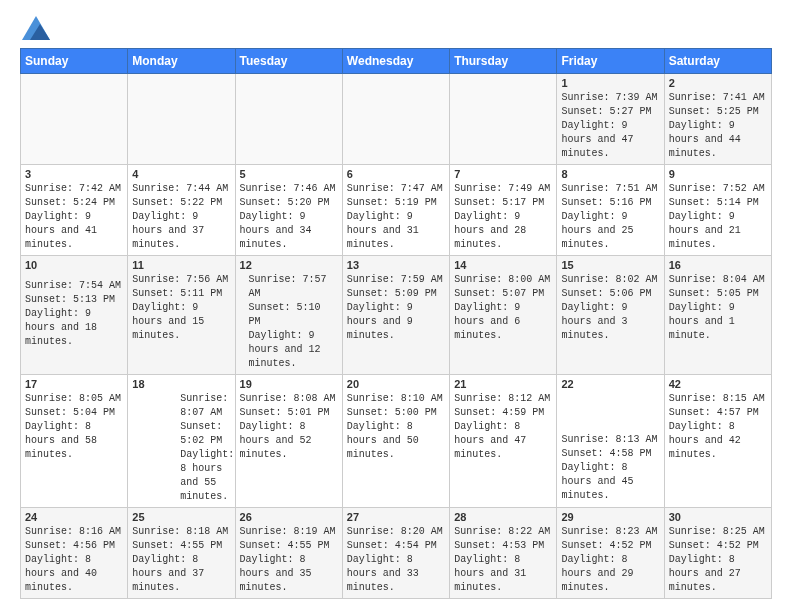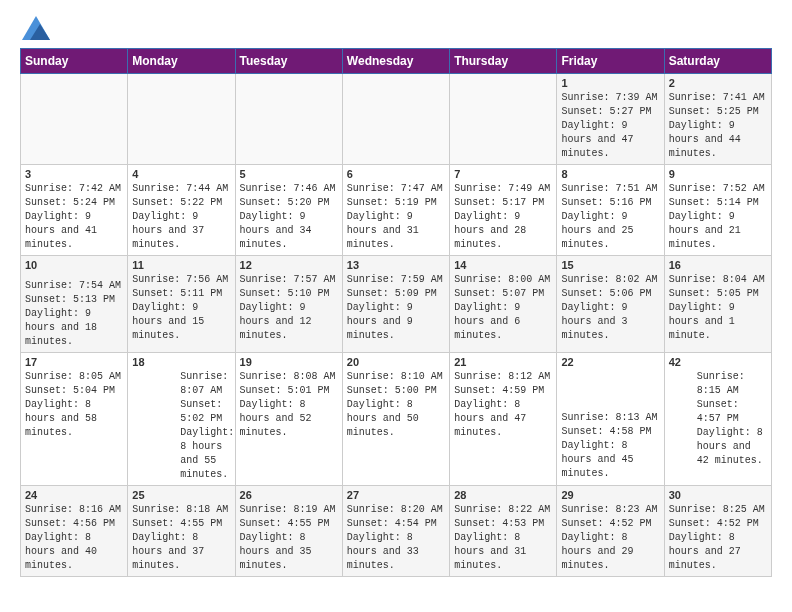--- a/index.html
+++ b/index.html
@@ -51,21 +51,21 @@
     .location {
       font-size: 14px;
       color: #555;
     }
     table {
       width: 100%;
       border-collapse: collapse;
       table-layout: fixed;
     }
     thead tr th {
-      background-color: #701a75;
+      background-color: #3b82f6;
       color: white;
       font-size: 12px;
       font-weight: bold;
       padding: 5px 4px;
       text-align: left;
       border: 1px solid #3a6db0;
     }
     tbody tr td {
       border: 1px solid #ccc;
       vertical-align: top;
@@ -201,21 +201,21 @@
 Daylight: 9 hours and 18 minutes.</div>
           </td>
           <td>
             <span class="day-number">11</span>
             <div class="day-info" style="white-space: pre-line;">Sunrise: 7:56 AM
 Sunset: 5:11 PM
 Daylight: 9 hours and 15 minutes.</div>
           </td>
           <td>
             <span class="day-number">12</span>
-            <div class="day-info" style="white-space: pre-line;">Sunrise: 7:57 AM
+            <div class="day-info" style="white-space: pre-line; margin-left: 9px;">Sunrise: 7:57 AM
 Sunset: 5:10 PM
 Daylight: 9 hours and 12 minutes.</div>
           </td>
           <td>
             <span class="day-number">13</span>
             <div class="day-info" style="white-space: pre-line;">Sunrise: 7:59 AM
 Sunset: 5:09 PM
 Daylight: 9 hours and 9 minutes.</div>
           </td>
           <td>
@@ -269,21 +269,21 @@
 Daylight: 8 hours and 47 minutes.</div>
           </td>
           <td>
             <span class="day-number">22</span>
             <div class="day-info" style="white-space: pre-line; margin-top: 43px;">Sunrise: 8:13 AM
 Sunset: 4:58 PM
 Daylight: 8 hours and 45 minutes.</div>
           </td>
           <td>
             <span class="day-number">42</span>
-            <div class="day-info" style="white-space: pre-line; margin-left: 28px;">Sunrise: 8:15 AM
+            <div class="day-info" style="white-space: pre-line;">Sunrise: 8:15 AM
 Sunset: 4:57 PM
 Daylight: 8 hours and 42 minutes.</div>
           </td>
         </tr>
         <tr>
           <td>
             <span class="day-number">24</span>
             <div class="day-info" style="white-space: pre-line;">Sunrise: 8:16 AM
 Sunset: 4:56 PM
 Daylight: 8 hours and 40 minutes.</div>

